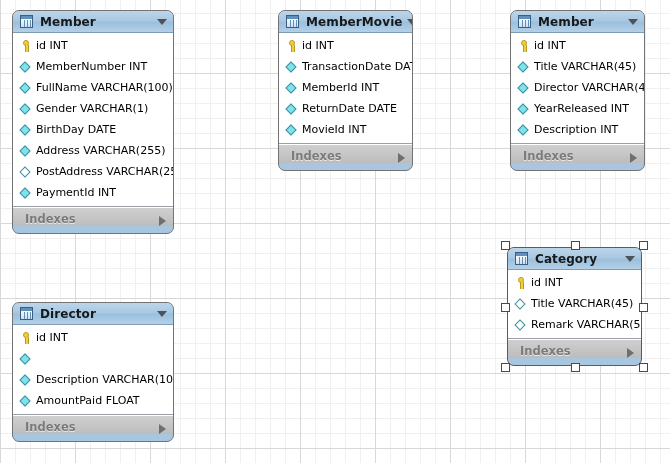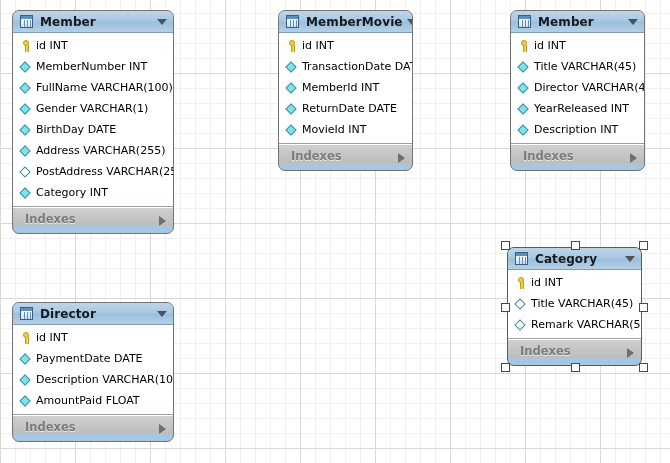--- a/index.html
+++ b/index.html
@@ -242,21 +242,21 @@
           <div class="col">
             <span class="gly dia"></span>
             <span>Address VARCHAR(255)</span>
           </div>
           <div class="col">
             <span class="gly dia hollow"></span>
             <span>PostAddress VARCHAR(255)</span>
           </div>
           <div class="col">
             <span class="gly dia"></span>
-            <span>Category INT</span>
+            <span>PaymentId INT</span>
           </div>
         </div>
         <div class="tfoot">
           <span class="flabel">Indexes</span>
           <span class="fcaret"></span>
         </div>
       </div>
     </div>
     <div class="tablebox" style="left: 278px; top: 10px; width: 135px;">
       <div class="shell">
@@ -370,21 +370,20 @@
           <span class="ttitle">Director</span>
           <span class="caret"></span>
         </div>
         <div class="tbody">
           <div class="col">
             <span class="gly key"></span>
             <span>id INT</span>
           </div>
           <div class="col">
             <span class="gly dia"></span>
-            <span>PaymentDate DATE</span>
           </div>
           <div class="col">
             <span class="gly dia"></span>
             <span>Description VARCHAR(100)</span>
           </div>
           <div class="col">
             <span class="gly dia"></span>
             <span>AmountPaid FLOAT</span>
           </div>
         </div>

